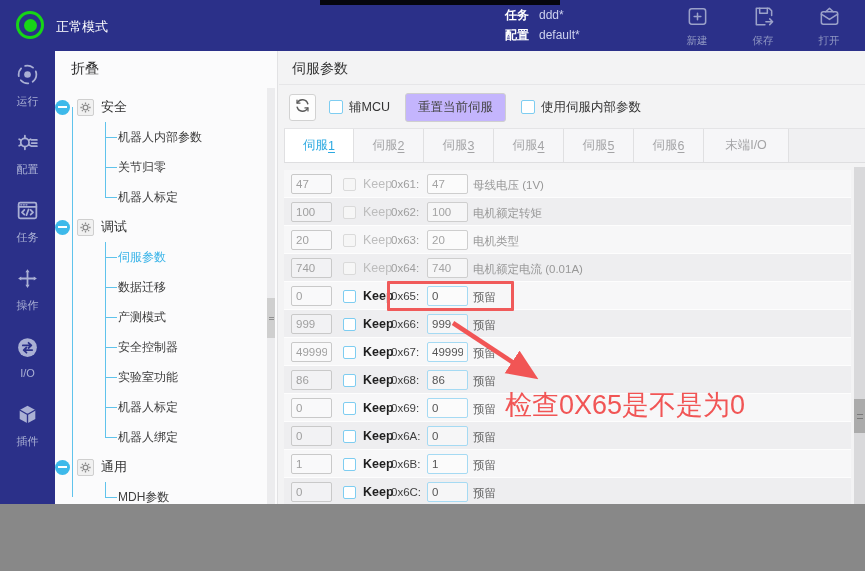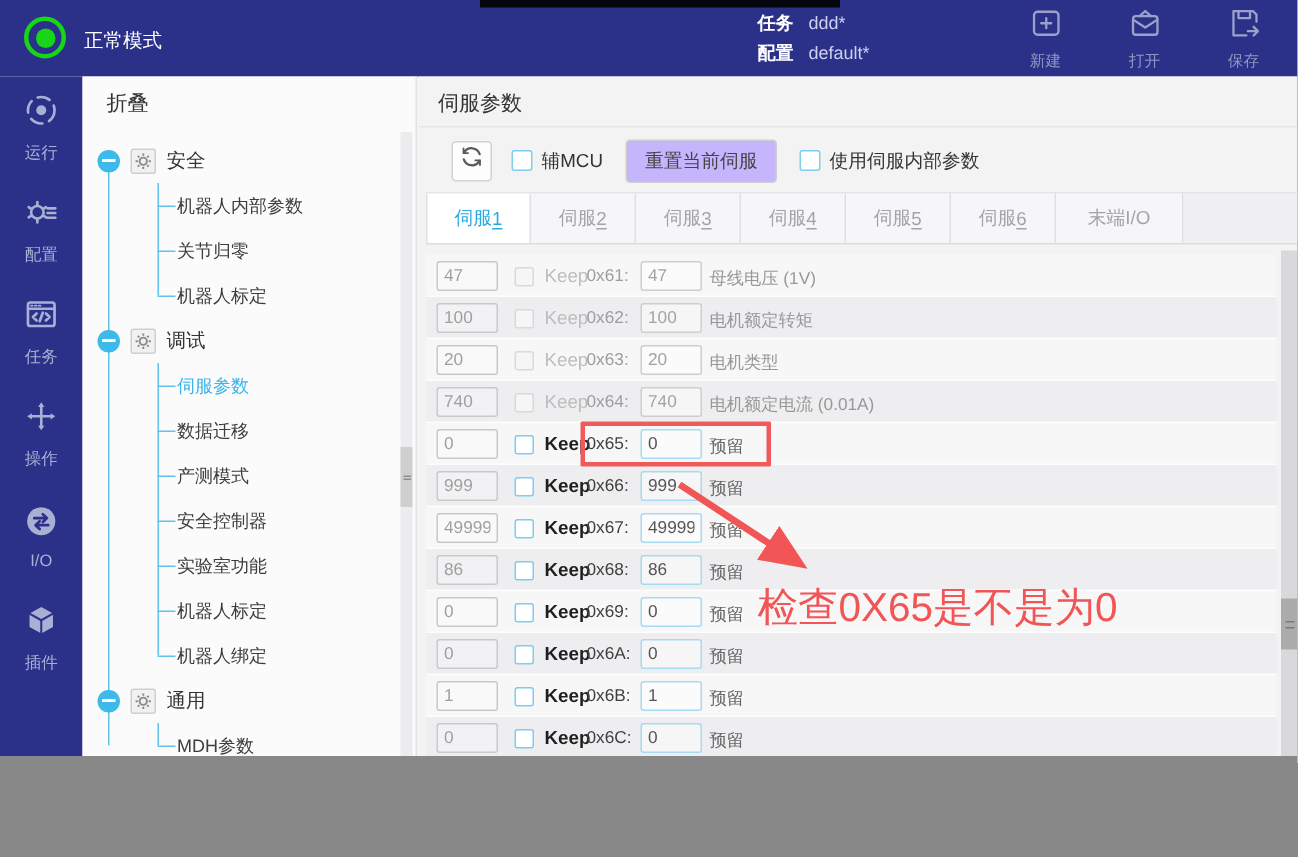--- a/index.html
+++ b/index.html
@@ -27,21 +27,21 @@
   .rail-item{height:68px;display:flex;flex-direction:column;align-items:center;justify-content:center;gap:3px;cursor:pointer;color:#aab0d4;}
   .rail-item svg{width:25px;height:25px;stroke:#aab0d4;fill:none;stroke-width:1.7;stroke-linecap:round;stroke-linejoin:round;}
   .rail-label{font-size:11px;color:#aab0d4;}
   .rail-badge{position:absolute;left:9px;bottom:-11px;width:58px;height:30px;border:1px solid #8a90b5;border-radius:6px;display:flex;align-items:flex-start;justify-content:center;padding-top:3px;font-size:14px;font-weight:bold;letter-spacing:1px;background:#2b3089;}
 
   
   .tree-panel{position:absolute;left:55px;top:51px;width:223px;height:520px;background:#fbfbfc;border-right:1px solid #e2e2e4;}
   .tree-header{height:34px;line-height:34px;padding-left:16px;font-size:14px;color:#333;font-weight:500;}
   .tree-scroll{position:absolute;left:0;top:37px;right:11px;height:452px;overflow:hidden;}
   .tree-content{position:relative;padding-top:4px;}
-  .t-group{height:30px;display:flex;align-items:center;padding-left:10px;gap:7px;position:relative;z-index:1;cursor:pointer;}
+  .t-group{height:30px;display:flex;align-items:center;padding-left:0;gap:7px;position:relative;z-index:1;cursor:pointer;}
   .t-minus{width:15px;height:15px;border-radius:50%;background:#3db9ea;position:relative;flex:none;}
   .t-minus::after{content:'';position:absolute;left:3px;top:6.5px;width:9px;height:2px;background:#fff;}
   .t-gear{width:17px;height:17px;border:1px solid #cfcfcf;background:#f1f1f1;border-radius:2px;display:flex;align-items:center;justify-content:center;flex:none;}
   .t-gear svg{width:13px;height:13px;stroke:#8b8b8b;fill:none;stroke-width:1.4;}
   .t-glabel{font-size:13px;color:#333;}
   .t-children{position:relative;}
   .t-children::before{content:'';position:absolute;left:50px;top:0;bottom:15px;width:1px;background:#5fc3ec;}
   .t-leaf{height:30px;display:flex;align-items:center;padding-left:63px;position:relative;font-size:12px;color:#3d3d3d;cursor:pointer;}
   .t-leaf::before{content:'';position:absolute;left:50px;top:50%;width:12px;height:1px;background:#5fc3ec;}
   .t-leaf.active{color:#3ab4e8;}
@@ -49,21 +49,21 @@
   .tree-vtrack{position:absolute;right:2px;top:37px;width:8px;height:452px;background:#ececee;}
   .tree-vthumb{position:absolute;left:0;top:210px;width:8px;height:40px;background:#cfcfcf;display:flex;align-items:center;justify-content:center;cursor:pointer;}
   .grip-h{width:5px;border-top:1px solid #8f8f8f;border-bottom:1px solid #8f8f8f;height:3px;}
   .tree-chevrons{position:absolute;right:3px;bottom:28px;width:14px;display:flex;flex-direction:column;gap:3px;align-items:center;}
   .tree-chevrons svg{width:9px;height:6px;stroke:#8a8a8a;fill:none;stroke-width:1.5;}
   .exit-btn{position:absolute;left:7px;right:7px;bottom:4px;height:22px;background:#3ec1f0;border:none;border-radius:4px;font-size:13px;color:#2b3a44;cursor:pointer;}
 
   
   .main{position:absolute;left:279px;top:51px;width:586px;height:520px;background:#f3f3f4;}
   .main-title{height:34px;line-height:34px;padding-left:13px;font-size:14px;color:#333;border-bottom:1px solid #e6e6e8;}
-  .main-toolbar{position:absolute;left:12px;top:35px;right:0;height:42px;display:flex;align-items:center;padding-left:10px;}
+  .main-toolbar{position:absolute;left:0;top:35px;right:0;height:42px;display:flex;align-items:center;padding-left:10px;}
   .refresh-btn{width:27px;height:27px;border:1px solid #d2d2d2;background:#fdfdfd;border-radius:3px;display:flex;align-items:center;justify-content:center;cursor:pointer;}
   .refresh-btn svg{width:17px;height:17px;stroke:#5a5a5a;fill:none;stroke-width:1.6;stroke-linecap:round;}
   .cbx{width:14px;height:14px;border:1.5px solid #7ecdf1;border-radius:2px;background:#fff;cursor:pointer;flex:none;}
   .cbx-label{font-size:12.5px;color:#333;}
   .reset-btn{border:1px solid #cfcfcf;background:#c4b5fd;font-size:12.5px;color:#444;padding:5px 12px;border-radius:3px;cursor:pointer;}
   .sp12{width:13px;}.sp6{width:6px;}.sp16{width:15px;}
 
   
   .tabs{position:absolute;left:5px;top:77px;right:0;height:35px;display:flex;background:#f0f0f2;border-top:1px solid #e4e4e6;border-bottom:1px solid #dedee0;}
   .tab{width:70px;height:100%;border-right:1px solid #e0e0e2;display:flex;align-items:center;justify-content:center;font-size:12.5px;color:#a4a4a6;background:#f6f6f8;cursor:pointer;}
@@ -138,36 +138,36 @@
           <svg viewBox="0 0 24 24">
               <rect x="3.5" y="4" width="17" height="16" rx="2.5"></rect>
               <path d="M12 8.5v7M8.5 12h7"></path>
             </svg>
         </span>
         <span class="tb-label">新建</span>
       </div>
       <div class="top-btn">
         <span>
           <svg viewBox="0 0 24 24">
+              <path d="M20.5 11V6l-2.5-2.5H4.5v17h9"></path>
+              <path d="M8 3.5v5h8v-5"></path>
+              <path d="M14.5 17.5H21M18.5 14.5l3 3-3 3"></path>
+            </svg>
+        </span>
+        <span class="tb-label">保存</span>
+      </div>
+      <div class="top-btn">
+        <span>
+          <svg viewBox="0 0 24 24">
               <path d="M8 7l4-3.5L16 7"></path>
               <rect x="3.5" y="7" width="17" height="13" rx="2"></rect>
               <path d="M3.5 9.5l8.5 5.5 8.5-5.5"></path>
             </svg>
         </span>
         <span class="tb-label">打开</span>
-      </div>
-      <div class="top-btn">
-        <span>
-          <svg viewBox="0 0 24 24">
-              <path d="M20.5 11V6l-2.5-2.5H4.5v17h9"></path>
-              <path d="M8 3.5v5h8v-5"></path>
-              <path d="M14.5 17.5H21M18.5 14.5l3 3-3 3"></path>
-            </svg>
-        </span>
-        <span class="tb-label">保存</span>
       </div>
     </div>
   </div>
 
   <div class="rail">
     <div class="rail-item">
       <span>
         <svg viewBox="0 0 24 24">
             <circle cx="12" cy="12" r="8.5" stroke-dasharray="8 4.5"></circle>
             <circle cx="12" cy="12" r="3.2" fill="#aab0d4" stroke="none"></circle>

